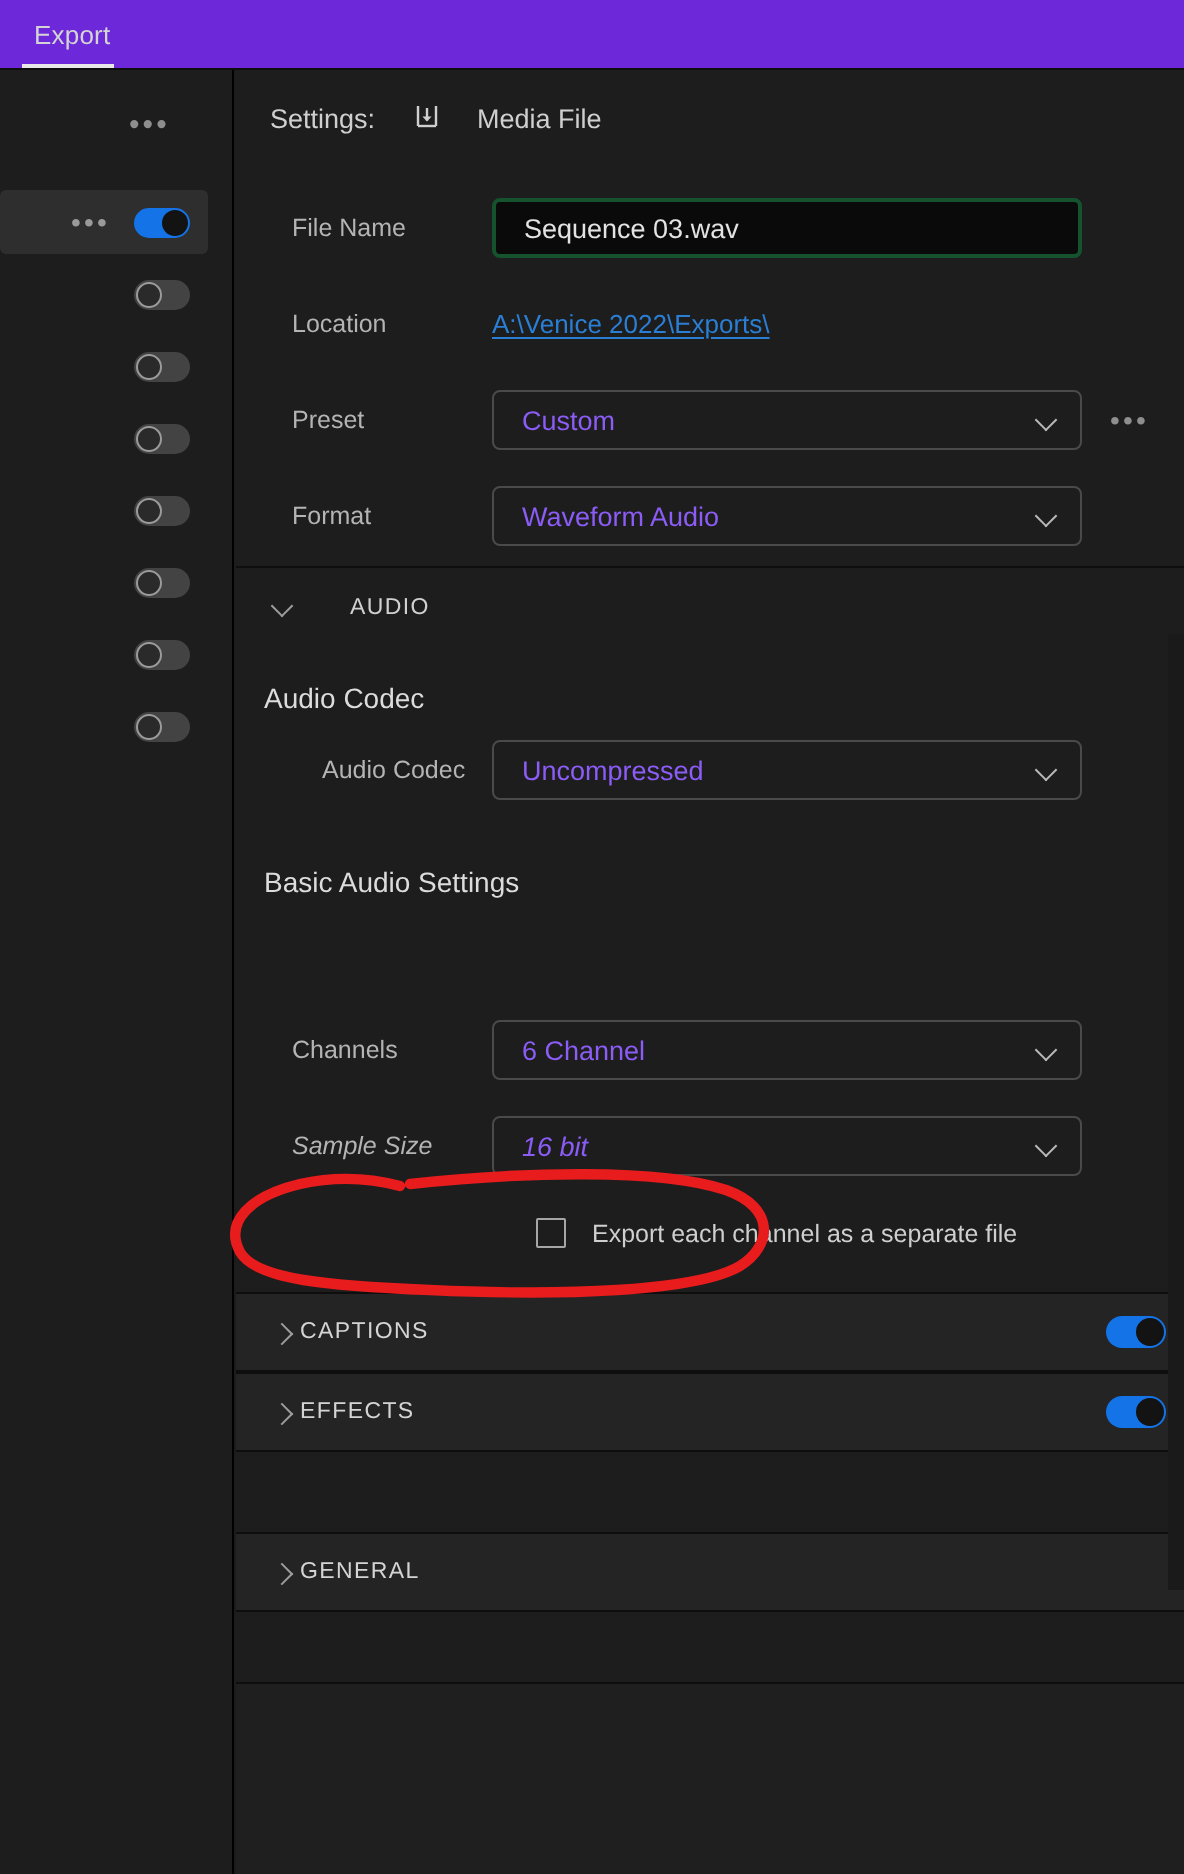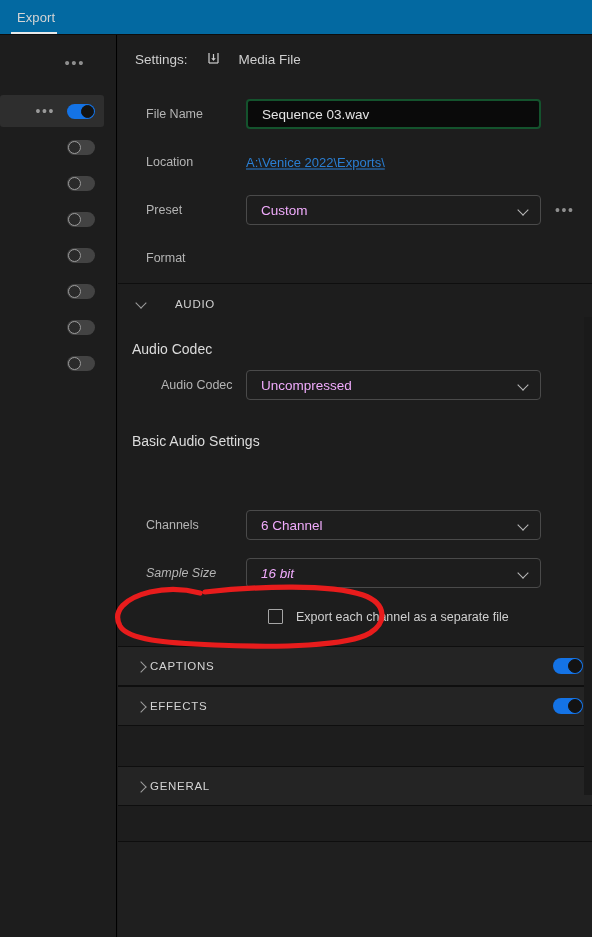--- a/index.html
+++ b/index.html
@@ -18,21 +18,21 @@
     height: 937px;
     background: #1c1c1c;
   }
 
   
   .tabbar {
     position: absolute;
     top: 0; left: 0;
     width: 592px;
     height: 35px;
-    background: #0369a1;
+    background: #6d28d9;
     border-bottom: 1px solid #0d0d0d;
   }
   .tab {
     position: absolute;
     left: 9px;
     top: 0;
     height: 35px;
     padding: 0 8px;
     display: flex;
     align-items: center;
@@ -194,21 +194,21 @@
   }
   .field.dropdown {
     background: #1d1d1d;
     border: 1px solid #4a4a4a;
     padding-left: 14px;
     justify-content: space-between;
     padding-right: 11px;
     cursor: default;
   }
   .field.dropdown span.dval {
-    color: #f0abfc;
+    color: #8b5cf6;
     font-size: 13.5px;
   }
   .link {
     position: absolute;
     left: 128px;
     top: 50%;
     transform: translateY(-50%);
     color: #2a7fd4;
     font-size: 13px;
     text-decoration: underline;
@@ -465,20 +465,24 @@
         <span class="flabel">Preset</span>
         <div class="field dropdown">
           <span class="dval">Custom</span>
           <span class="chev"></span>
         </div>
         <span class="row-dots">•••</span>
       </div>
 
       <div class="frow">
         <span class="flabel">Format</span>
+        <div class="field dropdown">
+          <span class="dval">Waveform Audio</span>
+          <span class="chev"></span>
+        </div>
       </div>
     </div>
 
     <div class="divider" style="top:248px"></div>
 
     <div class="section-head" style="top:263px">
       <span class="sarrow down"></span>
       <span class="stitle">AUDIO</span>
     </div>
 

